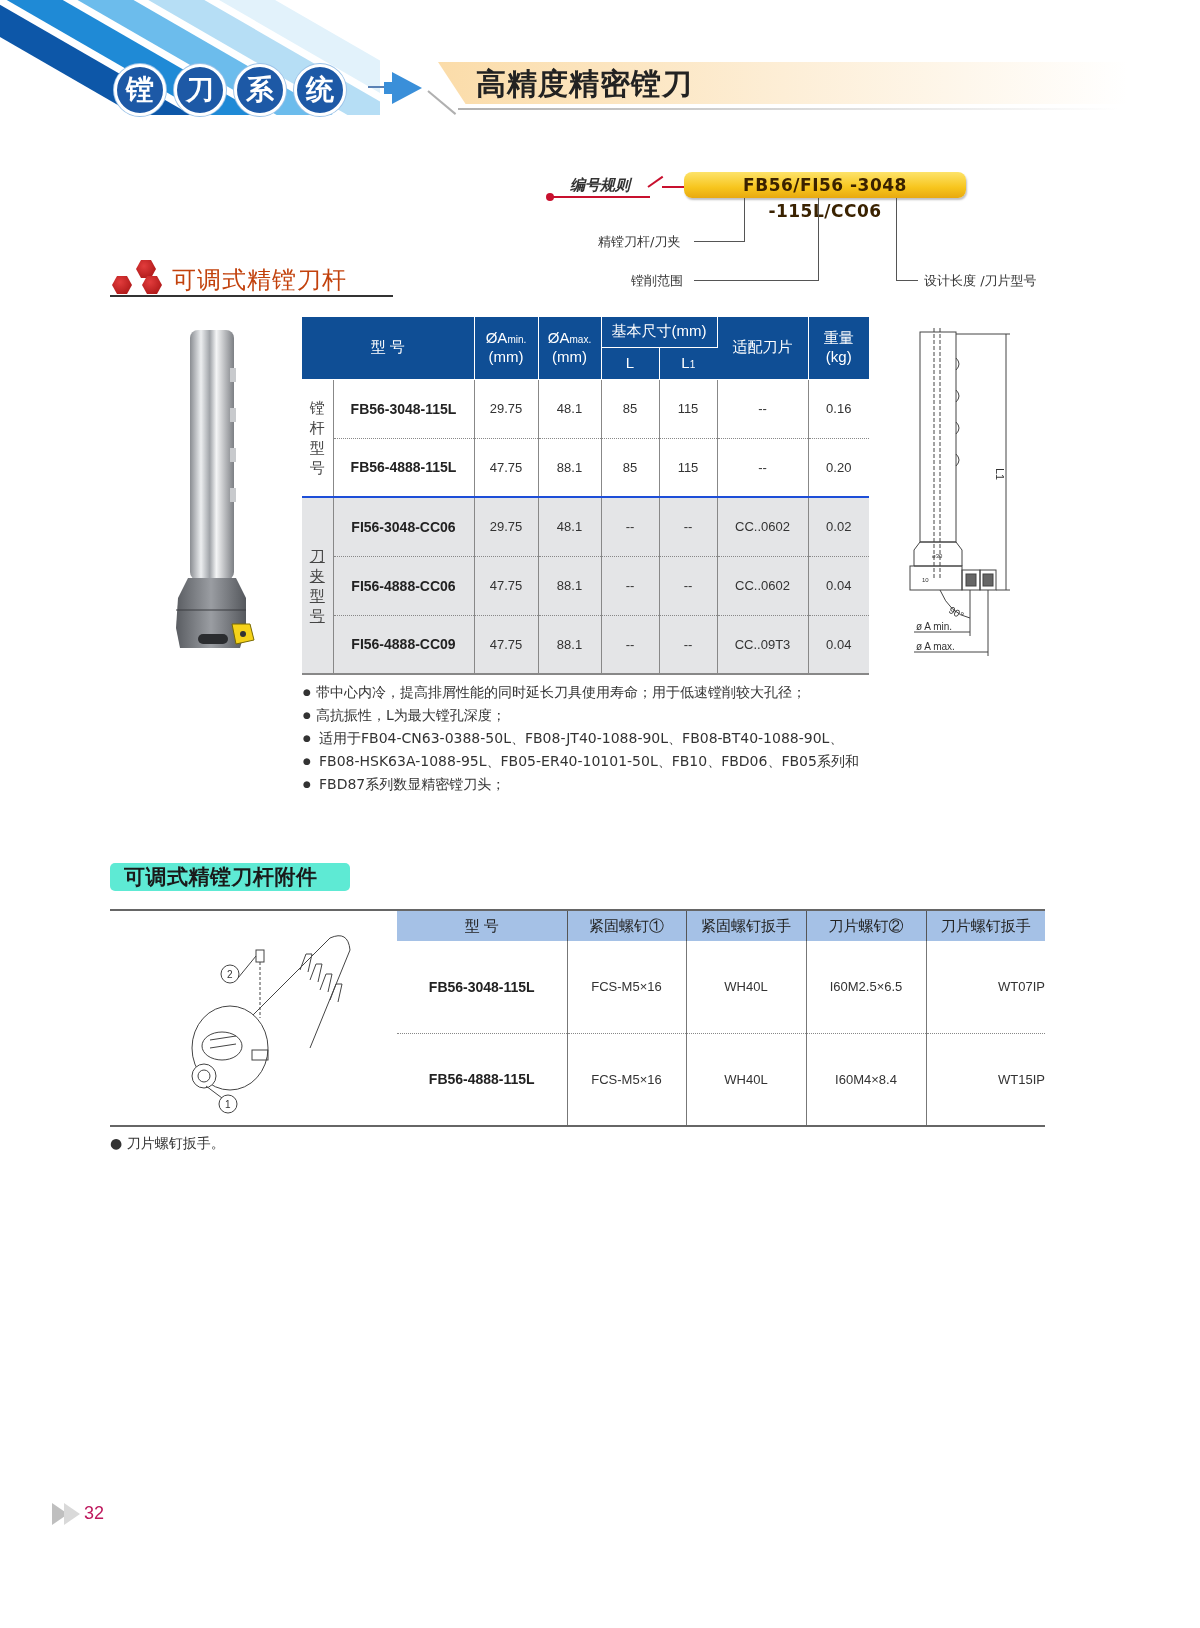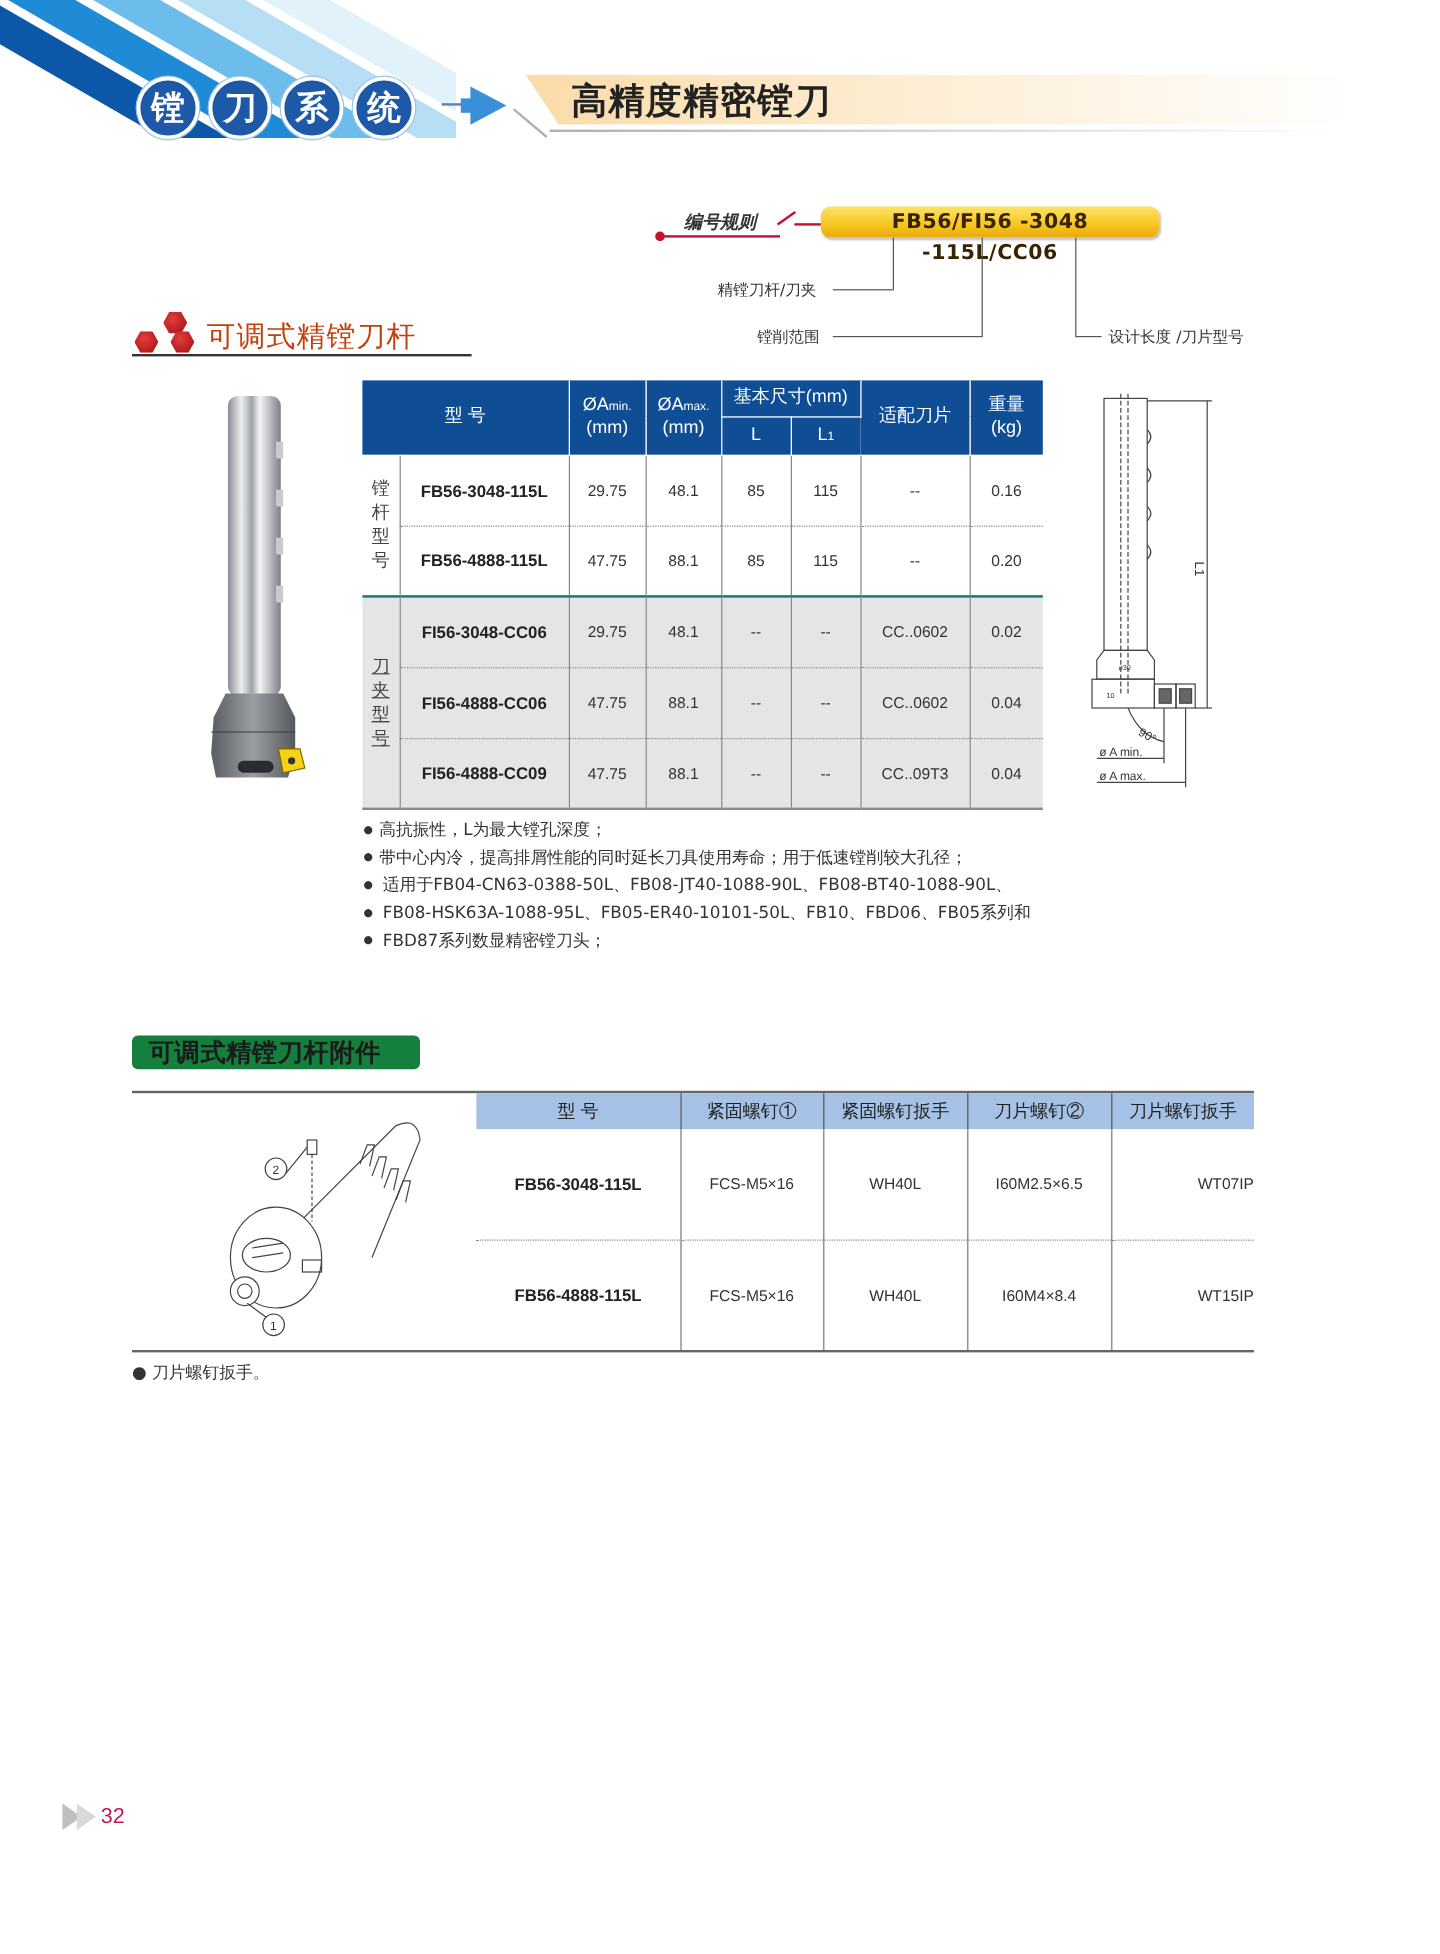--- a/index.html
+++ b/index.html
@@ -51,31 +51,31 @@
     .main-table { position: absolute; left: 302px; top: 317px; width: 567px; border-collapse: collapse; font-family: "Liberation Sans", sans-serif; }
     .main-table th { background: #0f4e95; color: #ffffff; font-weight: normal; font-size: 15px; border-right: 1px solid #ffffff; border-bottom: 1px solid #ffffff; line-height: 1.25; }
     .main-table th:last-child { border-right: none; }
     .main-table th small { font-size: 10px; }
     .main-table td { font-size: 13px; color: #333; text-align: center; border-right: 1px solid #888; height: 59px; }
     .main-table td:last-child { border-right: none; }
     .main-table tr.dotted td { border-bottom: 1px dotted #888; }
     .main-table td.model { font-weight: bold; font-size: 14px; color: #222; }
     .main-table td.group { width: 31px; font-size: 15px; line-height: 20px; color: #444; }
     .main-table tbody.holders td { background: #e4e5e7; }
-    .main-table tbody.holders tr:first-child td { border-top: 2px solid #0f766e; }
+    .main-table tbody.holders tr:first-child td { border-top: 2px solid #1d4ed8; }
     .main-table tbody.holders tr:last-child td { border-bottom: 2px solid #888; }
 
     
     .bullets { position: absolute; left: 303px; top: 681px; width: 580px; font-size: 14px; line-height: 23px; color: #333; list-style: none; }
     .bullets li { position: relative; padding-left: 13px; }
     .bullets li::before { content: "●"; position: absolute; left: 0; top: 0; font-size: 9px; }
     .bullets li.indent { padding-left: 16px; }
 
     
-    .sec2-badge { position: absolute; left: 110px; top: 863px; width: 240px; height: 28px; border-radius: 5px; background: #15803d;
+    .sec2-badge { position: absolute; left: 110px; top: 863px; width: 240px; height: 28px; border-radius: 5px; background: #5eead4;
       font-size: 21px; font-weight: bold; color: #1a1a1a; line-height: 28px; padding-left: 14px; letter-spacing: 0.5px; }
     .sec2-topline { position: absolute; left: 110px; top: 909px; width: 935px; height: 2px; background: #666; }
     .sec2-bottomline { position: absolute; left: 110px; top: 1125px; width: 935px; height: 2px; background: #666; }
     .acc-table { position: absolute; left: 397px; top: 911px; width: 648px; border-collapse: collapse; font-family: "Liberation Sans", sans-serif; }
     .acc-table th { background: #a5c1e6; color: #222; font-weight: normal; font-size: 15px; height: 30px; border-right: 1px solid #555; }
     .acc-table th:last-child { border-right: none; }
     .acc-table td { height: 92px; font-size: 13px; text-align: center; color: #333; border-right: 1px solid #777; }
     .acc-table td:last-child { border-right: none; text-align: right; }
     .acc-table tr.dotted td { border-bottom: 1px dotted #888; }
     .acc-table td.model { font-weight: bold; font-size: 14px; color: #222; }
@@ -270,22 +270,22 @@
   </g>
   <text x="96" y="140" font-size="11" fill="#333" font-family="Liberation Sans, sans-serif" transform="rotate(90 96 140)">L1</text>
   <text x="48" y="284" font-size="10" fill="#333" font-family="Liberation Sans, sans-serif" transform="rotate(30 48 284)">90°</text>
   <text x="16" y="302" font-size="10" fill="#333" font-family="Liberation Sans, sans-serif">ø A min.</text>
   <text x="16" y="322" font-size="10" fill="#333" font-family="Liberation Sans, sans-serif">ø A max.</text>
   <text x="22" y="254" font-size="6" fill="#333" font-family="Liberation Sans, sans-serif">10</text>
   <text x="32" y="230" font-size="6" fill="#333" font-family="Liberation Sans, sans-serif">ø30</text>
 </svg>
 
 <ul class="bullets">
+  <li>带中心内冷，提高排屑性能的同时延长刀具使用寿命；用于低速镗削较大孔径；</li>
   <li>高抗振性，L为最大镗孔深度；</li>
-  <li>带中心内冷，提高排屑性能的同时延长刀具使用寿命；用于低速镗削较大孔径；</li>
   <li class="indent">适用于FB04-CN63-0388-50L、FB08-JT40-1088-90L、FB08-BT40-1088-90L、</li>
   <li class="indent" style="list-style:none;"><span>FB08-HSK63A-1088-95L、FB05-ER40-10101-50L、FB10、FBD06、FB05系列和</span></li>
   <li class="indent"><span>FBD87系列数显精密镗刀头；</span></li>
 </ul>
 
 <div class="sec2-badge">可调式精镗刀杆附件</div>
 <div class="sec2-topline"></div>
 
 <svg class="img" style="left:180px; top:918px;" width="185" height="200" viewBox="0 0 185 200">
   <g stroke="#444" stroke-width="1" fill="none">

